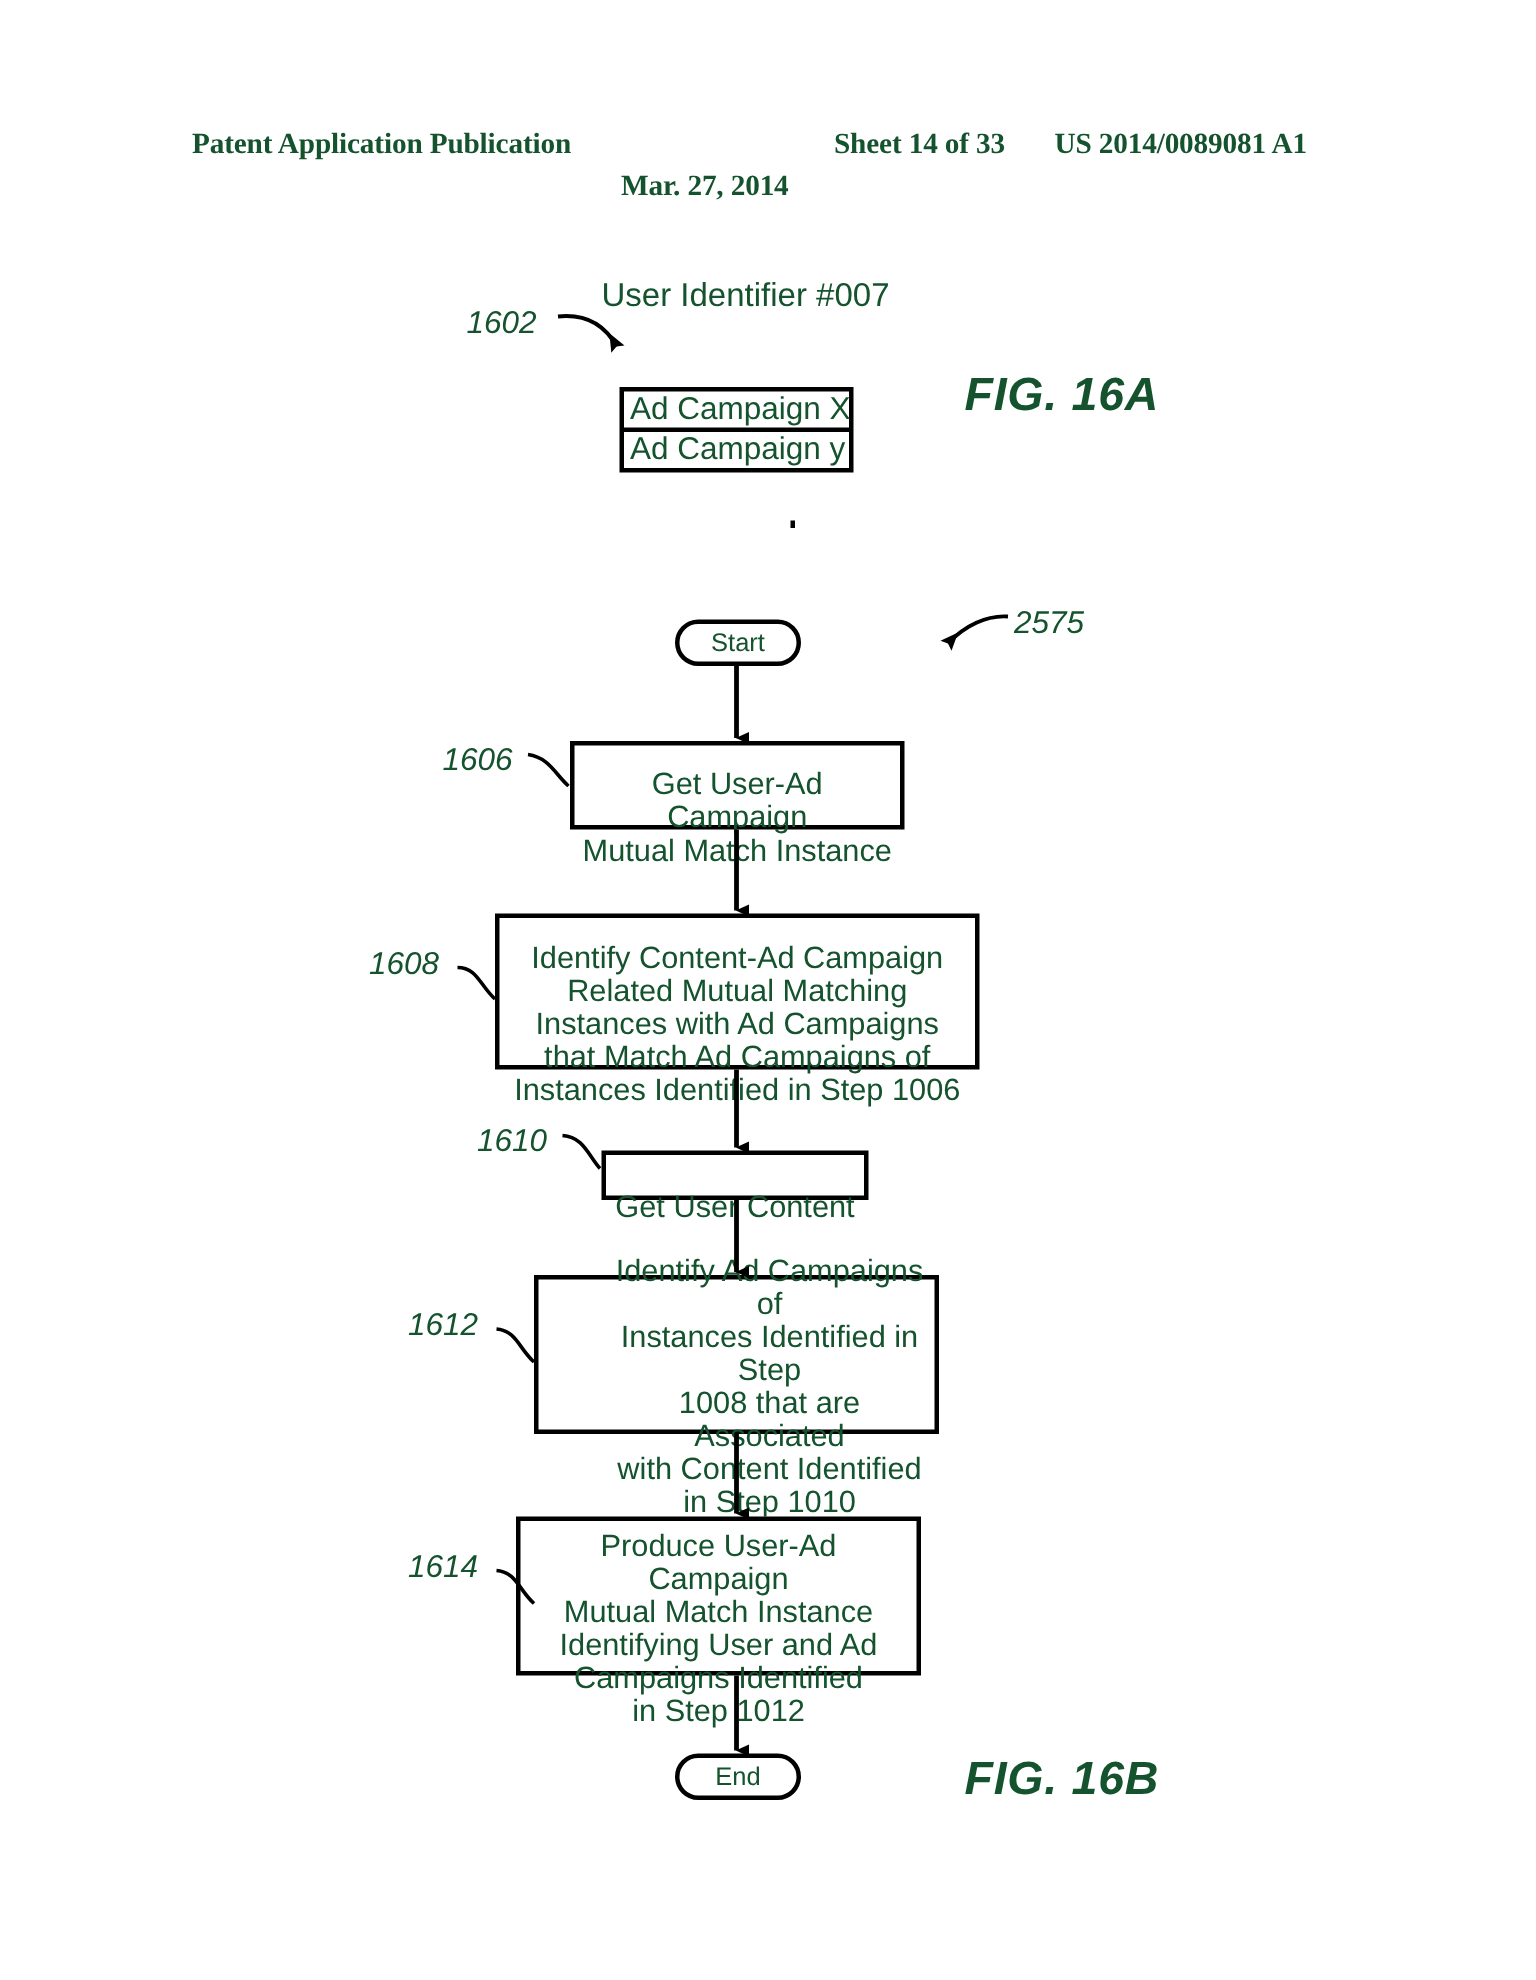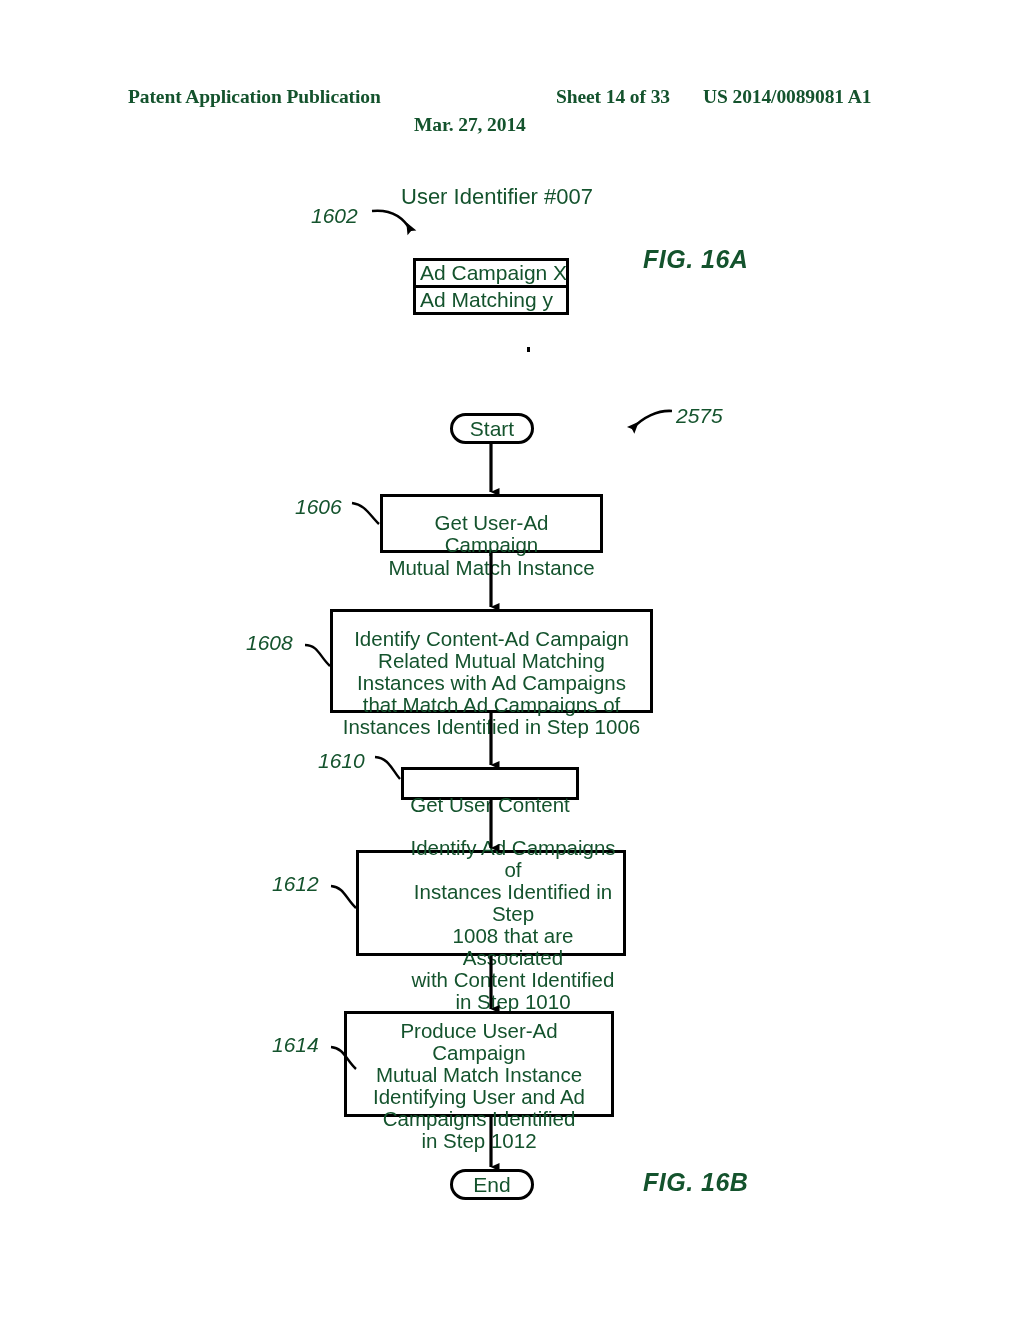--- a/index.html
+++ b/index.html
@@ -38,21 +38,21 @@
   #hdr-date  { left: 414px; margin-top: 28px; }
   #hdr-sheet { left: 556px; }
   #hdr-num   { left: 703px; }
 
   
   .fig-caption {
     position: absolute;
     font-family: "Liberation Sans", sans-serif;
     font-weight: bold;
     font-style: italic;
-    font-size: 25px;
+    font-size: 31px;
     letter-spacing: 0.5px;
     white-space: nowrap;
   }
   .ref-num {
     position: absolute;
     font-family: "Liberation Sans", sans-serif;
     font-style: italic;
     font-size: 21px;
     white-space: nowrap;
   }
@@ -82,21 +82,21 @@
   .term {
     position: absolute;
     box-sizing: border-box;
     border: 3px solid #000;
     background: #fff;
     border-radius: 999px;
     display: flex;
     align-items: center;
     justify-content: center;
     font-family: "Liberation Sans", sans-serif;
-    font-size: 21px;
+    font-size: 17px;
   }
 
   
   .stack-box {
     position: absolute;
     box-sizing: border-box;
     border: 3px solid #000;
     background: #fff;
     display: flex;
     flex-direction: column;
@@ -141,21 +141,21 @@
     <span class="hdr-text" id="hdr-sheet">Sheet 14 of 33</span>
     <span class="hdr-text" id="hdr-num">US 2014/0089081 A1</span>
   </div>
 
   <span class="ref-num" style="left:311px; top:204px;">1602</span>
 
   <span class="plain-label" style="left:401px; top:184px;">User Identifier #007</span>
 
   <div class="stack-box" style="left:413px; top:212px; width:156px; height:57px;margin-top:46px;">
     <div class="stack-row">Ad Campaign X</div>
-    <div class="stack-row">Ad Matching y</div>
+    <div class="stack-row">Ad Campaign y</div>
   </div>
 
   <span class="fig-caption" style="left:643px; top:245px;">FIG. 16A</span>
 
   <div class="speck" style="left:527px; top:347px;"></div>
 
   <span class="ref-num" style="left:676px; top:404px;">2575</span>
 
   <div class="term" style="left:450px; top:413px; width:84px; height:31px;">
     <span>Start</span>

